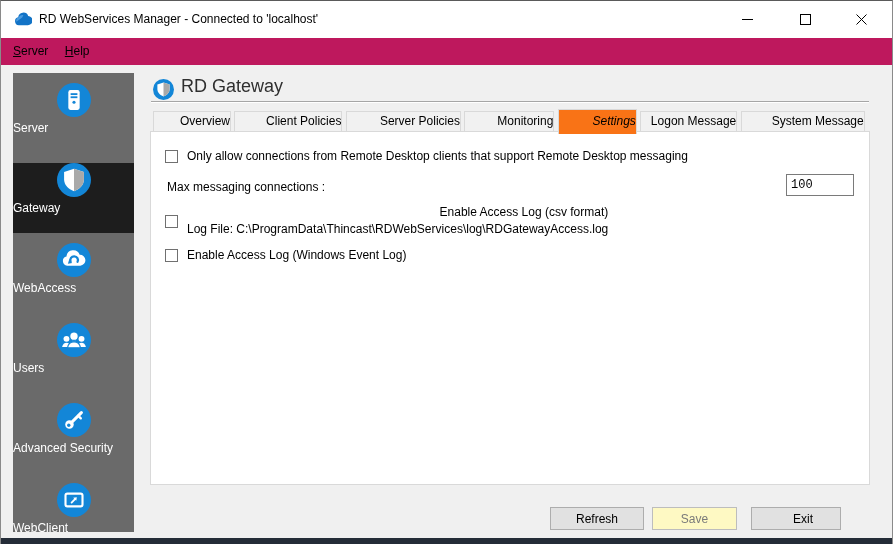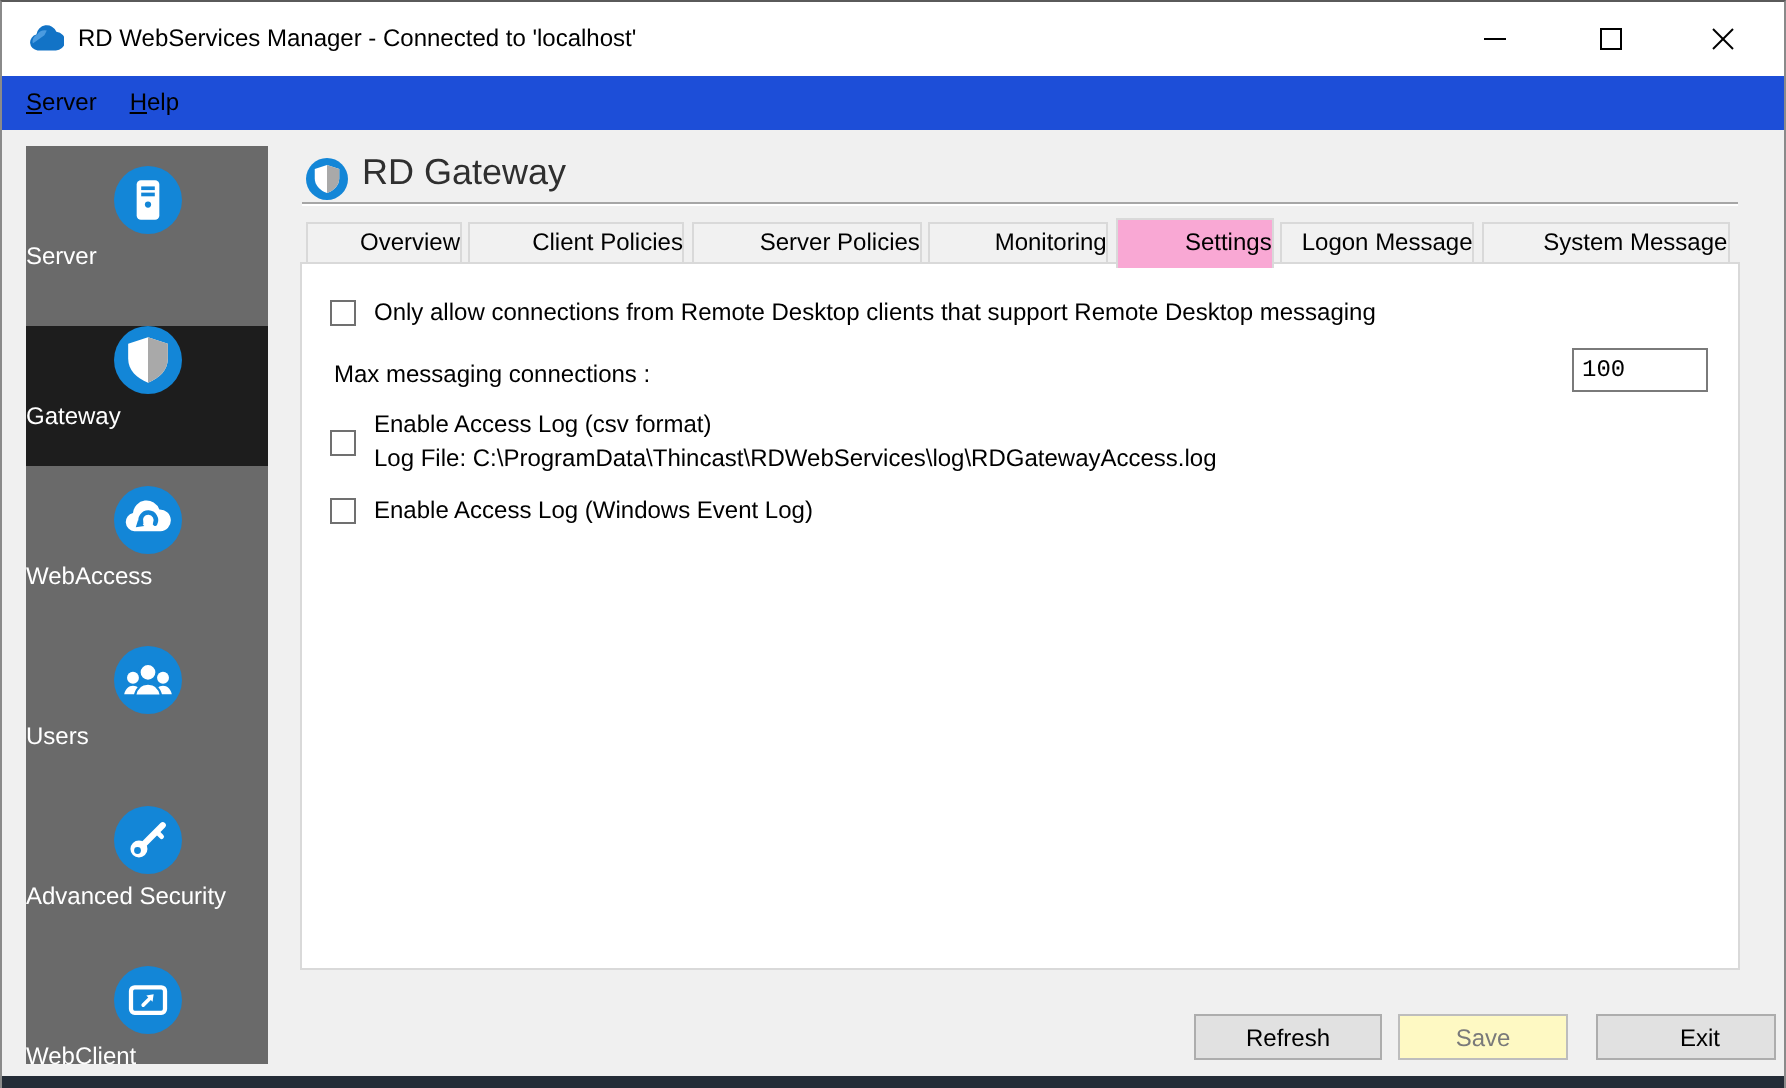--- a/index.html
+++ b/index.html
@@ -8,58 +8,58 @@
     box-sizing:border-box; overflow:hidden;
     border-top:1px solid #5a5a5a; border-left:1px solid #8a8a8a; border-right:1px solid #8a8a8a;
   }
   
   .titlebar { position:absolute; left:0; top:0; width:100%; height:37px; background:#ffffff; }
   .app-icon { position:absolute; left:13px; top:11px; width:18px; height:15px; }
   .title-text { position:absolute; left:38px; top:0; height:37px; line-height:37px; font-size:12px; color:#000; white-space:nowrap; }
   .winbtn { position:absolute; top:0; width:46px; height:37px; display:flex; align-items:center; justify-content:center; }
   .winbtn.min { right:122px; } .winbtn.max { right:64px; } .winbtn.close { right:8px; }
   
-  .menubar { position:absolute; left:0; top:37px; width:100%; height:27px; background:#1d4ed8; }
+  .menubar { position:absolute; left:0; top:37px; width:100%; height:27px; background:#be185d; }
   .menu-item { display:inline-block; padding:0 6px; height:27px; line-height:26px; font-size:12px; color:#000; }
   .menu-item:first-child { margin-left:6px; }
   .menu-item .ul { text-decoration:underline; }
   
   .sidebar { position:absolute; left:12px; top:72px; width:121px; height:459px; background:#6a6a6a; }
   .side-item { width:100%; height:70px; text-align:left; }
   .side-item.selected { background:#1d1d1d; }
   .circle { display:block; width:34px; height:34px; border-radius:50%; background:#1386d7; margin:10px auto 4px auto; }
   .circle svg { display:block; width:34px; height:34px; }
   .side-label { display:block; font-size:12px; color:#ffffff; line-height:14px; }
   
   .head-icon { position:absolute; left:152px; top:78px; width:21px; height:21px; border-radius:50%; background:#1386d7; }
   .head-icon svg { display:block; width:21px; height:21px; }
   .page-title { position:absolute; left:180px; top:75px; font-size:18px; color:#2f2f2f; }
   .head-rule { position:absolute; left:150px; top:100px; width:718px; height:0; border-top:1px solid #a6a6a6; border-bottom:1px solid #ffffff; }
   
   .tabs { position:absolute; left:152px; top:110px; height:21px; white-space:nowrap; z-index:4; }
   .tab { display:inline-block; vertical-align:top; box-sizing:border-box; height:21px; line-height:19px;
          text-align:right; font-size:12px; color:#000; background:#f1f1f1; border:1px solid #d9d9d9; margin-right:-1px; }
-  .tab.selected { position:relative; top:-2px; height:25px; line-height:22px; background:#f9a8d4; border-bottom:none; z-index:5; }
+  .tab.selected { position:relative; top:-2px; height:25px; line-height:22px; background:#f97316; border-bottom:none; z-index:5;font-style:italic; }
   .tab.w0{width:78px}.tab.w1{width:108px}.tab.w2{width:115px}.tab.w3{width:90px}
   .tab.w4{width:79px}.tab.w5{width:97px}.tab.w6{width:124px}
   
   .panel { position:absolute; left:149px; top:130px; width:720px; height:354px; background:#ffffff;
            border:1px solid #d9d9d9; box-sizing:border-box; z-index:1; }
   .checkbox { display:inline-block; width:13px; height:13px; background:#ffffff; border:1px solid #707070; box-sizing:border-box; flex:0 0 13px; }
   .row { position:absolute; display:flex; align-items:center; gap:9px; font-size:12px; color:#000; }
   .row1 { left:14px; top:17px; }
   .lbl-max { position:absolute; left:16px; top:48px; font-size:12px; color:#000; }
   .inp-max { position:absolute; left:635px; top:42px; width:68px; height:22px; box-sizing:border-box;
              border:1px solid #7a7a7a; font-family:Liberation Mono, monospace; font-size:12px; padding:0 4px; color:#000; background:#fff; }
   .row3 { left:14px; top:72px; }
-  .two-line div { line-height:17px; }
+  .two-line div { line-height:17px;text-align:right; }
   .row4 { left:14px; top:116px; }
   
   .btn { position:absolute; top:506px; height:23px; box-sizing:border-box; background:#e1e1e1; border:1px solid #adadad;
-         font-family:"Liberation Sans", sans-serif; font-size:12px; color:#000; text-align:center; line-height:20px;margin-left:47px; }
+         font-family:"Liberation Sans", sans-serif; font-size:12px; color:#000; text-align:center; line-height:20px; }
   .btn.refresh { left:549px; width:94px; }
   .btn.save { left:651px; width:85px; background:#fef9c3; border-color:#bdbdbd; color:#7a7a7a; }
   .btn.exit { left:750px; width:90px;padding-left:20px; }
   .bottom-edge { position:absolute; left:0; bottom:0; width:100%; height:6px; background:#242c37; }
 </style>
 </head>
 <body>
 
 <div id="window">
 

